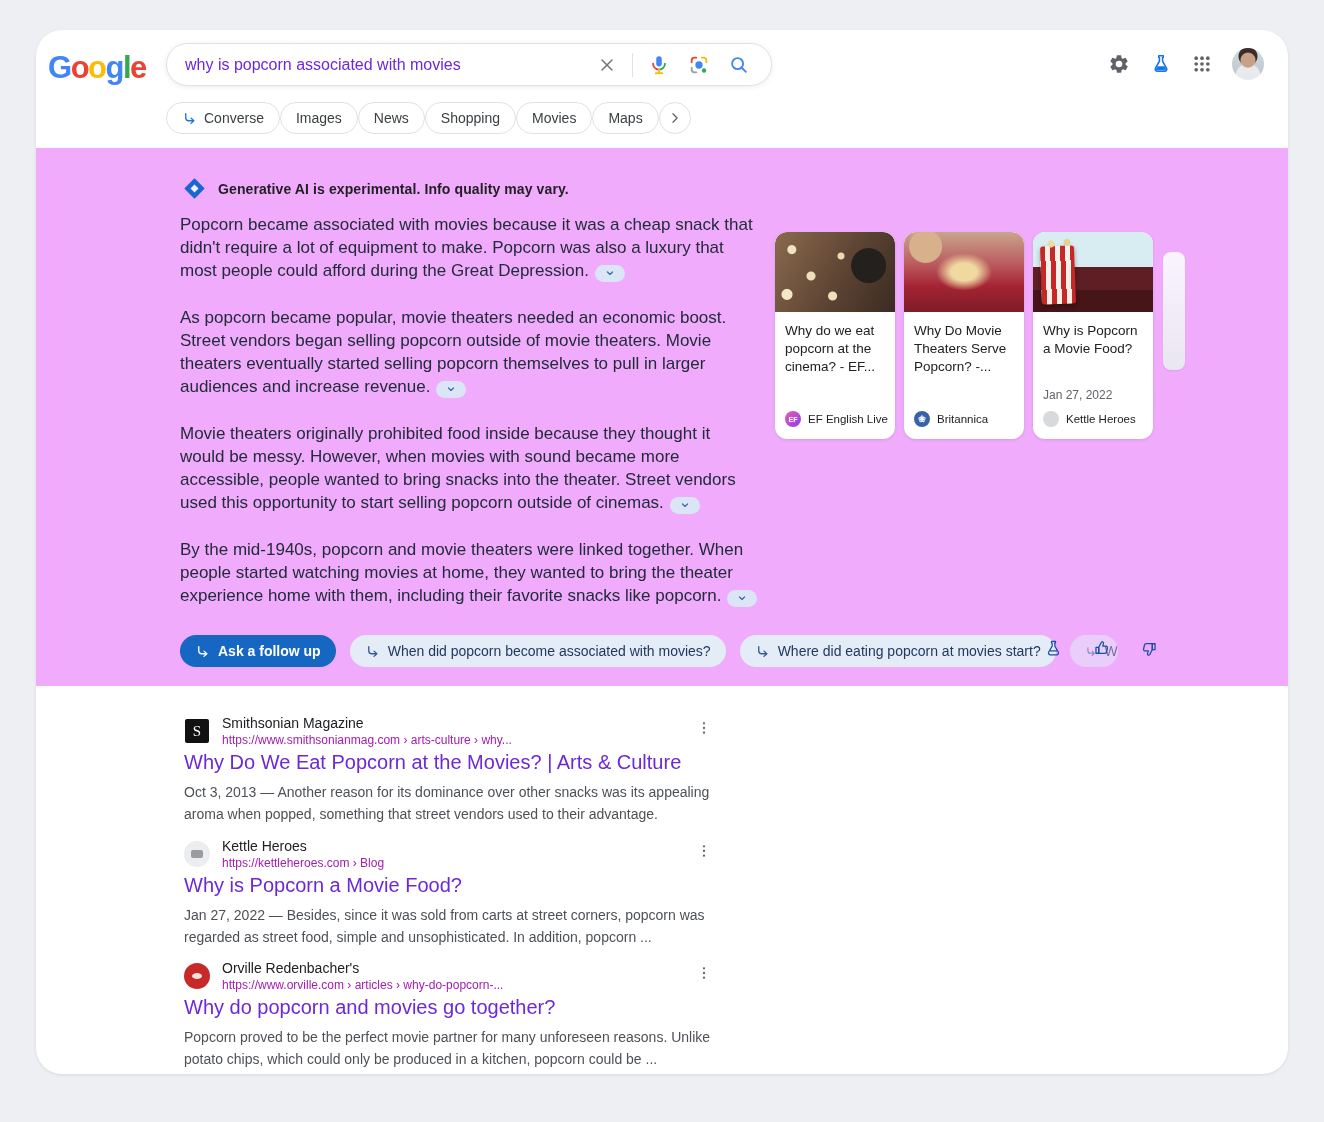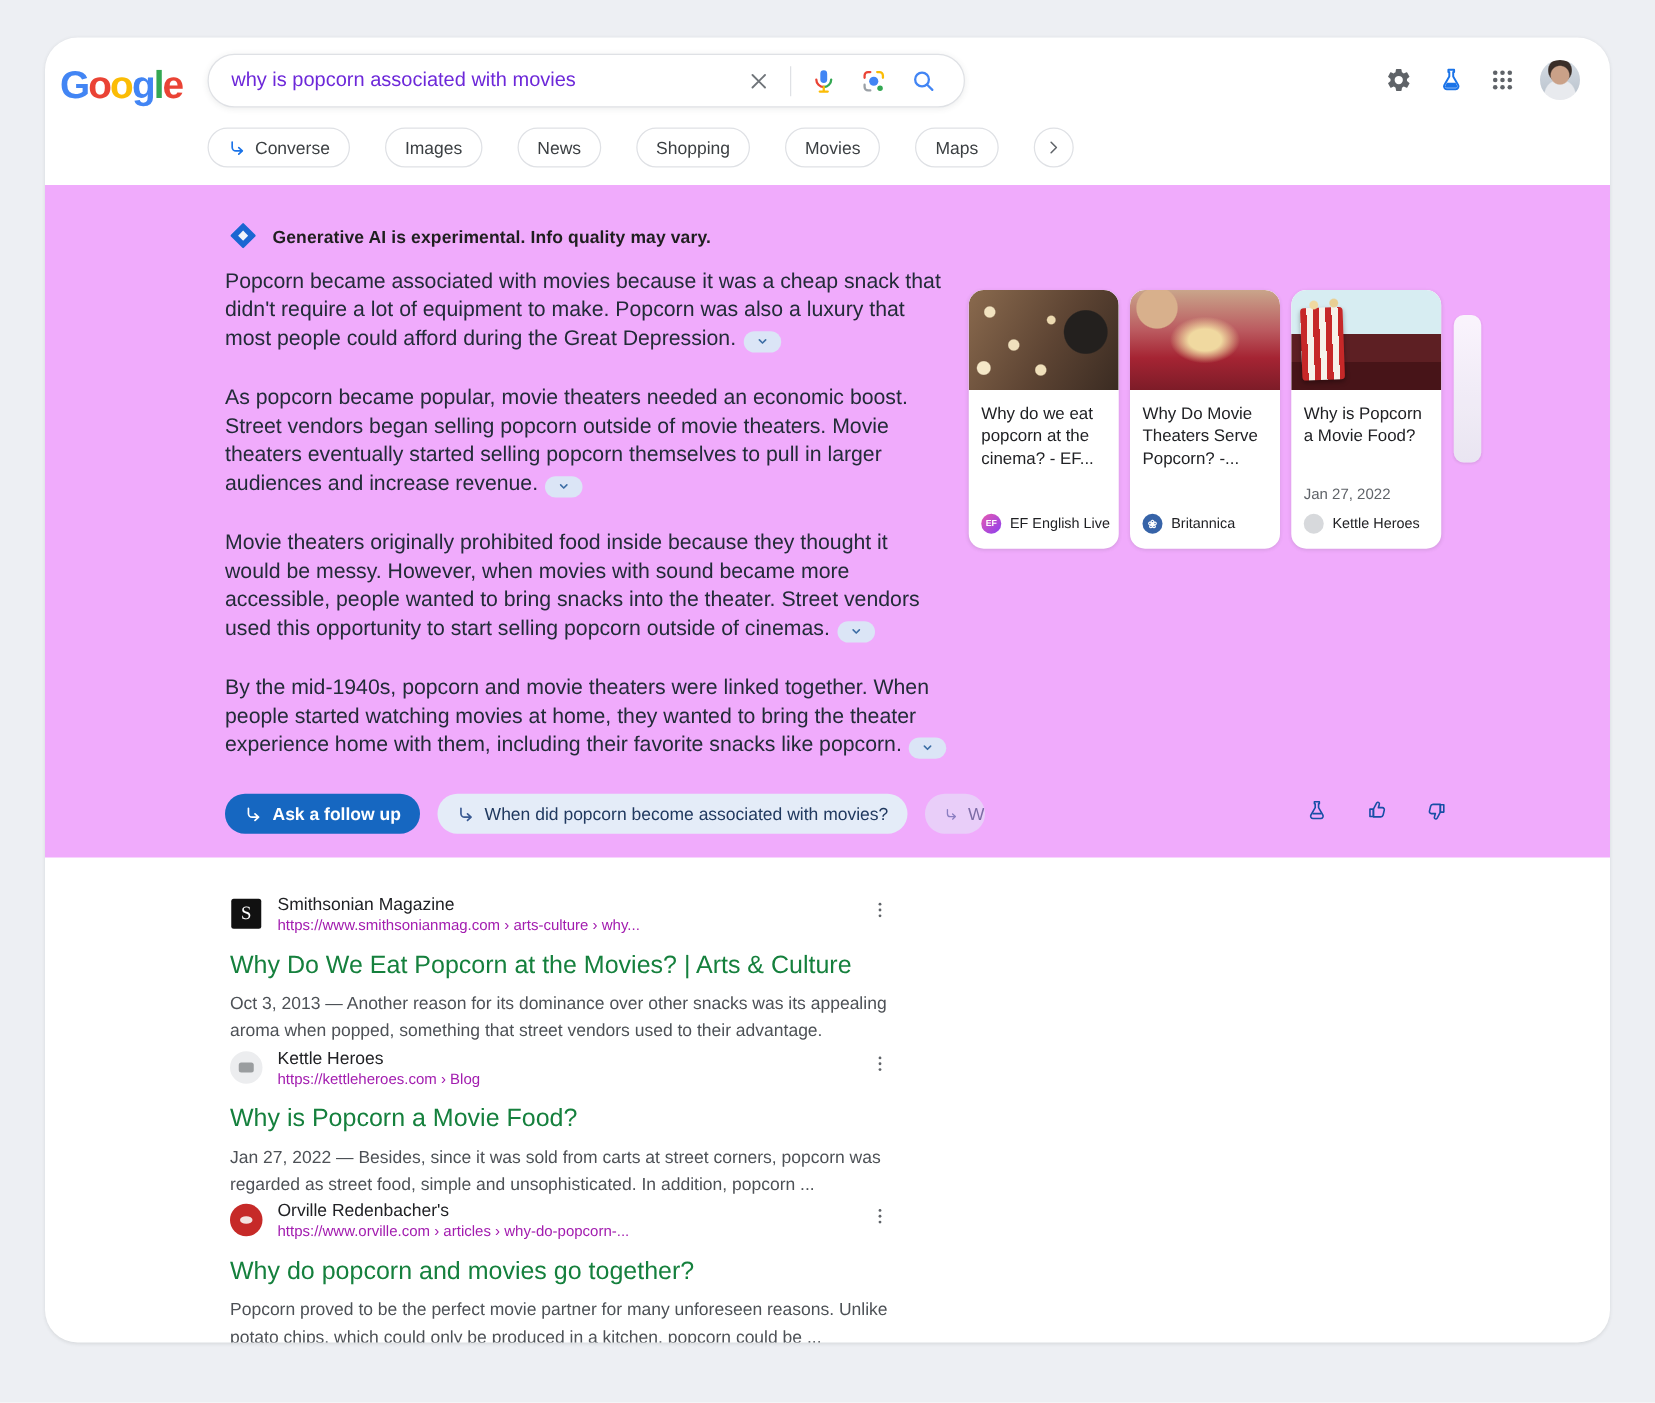--- a/index.html
+++ b/index.html
@@ -17,21 +17,21 @@
   .searchbox input { flex:1; border:none; outline:none; font-size:16px; color:#6d28d9; font-family:inherit; background:transparent; }
   .sb-btn { background:none; border:none; cursor:pointer; display:flex; align-items:center; justify-content:center; padding:0 9px; }
   .sb-sep { width:1px; height:24px; background:#dfe1e5; margin:0 6px; }
   .hdr-right { position:absolute; left:1072px; top:18px; display:flex; align-items:center; gap:20px; }
   .hdr-ic { background:none; border:none; cursor:pointer; display:flex; align-items:center; }
   .avatar { width:32px; height:32px; border-radius:50%; cursor:pointer; border:none;
             background: radial-gradient(circle at 50% 38%, #caa188 0 7px, transparent 8px),
                         radial-gradient(circle at 50% 26%, #3a2e28 0 9px, transparent 10px),
                         radial-gradient(circle at 50% 88%, #e8eaee 0 12px, transparent 13px),
                         linear-gradient(#d4dbe3, #b9c2cc); }
-  .tabs { position:absolute; left:130px; top:72px; display:flex; gap:28px; align-items:center; }
+  .tabs { position:absolute; left:130px; top:72px; display:flex; gap:0; align-items:center; }
   .tab { height:32px; border:1px solid #dfe1e5; border-radius:16px; background:#fff; display:flex;
          align-items:center; gap:7px; padding:0 15px; font-size:14px; color:#3c4043; cursor:pointer; white-space:nowrap; }
   .tab-more { width:32px; padding:0; justify-content:center; }
 
   
   .ai { position:absolute; left:0; top:118px; width:1252px; height:538px; background:#f0abfc; }
   .ai-disclaimer { position:absolute; left:148px; top:30px; display:flex; align-items:center; gap:13px; }
   .ai-disclaimer span { font-size:14px; font-weight:700; color:#1f1f1f; letter-spacing:.1px; }
   .ai-paras { position:absolute; left:144px; top:65px; width:578px; }
   .ai-paras p { font-size:17px; line-height:23px; color:#222b38; margin-bottom:24px; }
@@ -89,21 +89,21 @@
   .favicon { width:26px; height:26px; flex:none; display:flex; align-items:center; justify-content:center; }
   .fav-smith { width:24px; height:24px; background:#111; color:#fff; font-family:"Liberation Serif", serif;
                font-size:15px; display:flex; align-items:center; justify-content:center; border-radius:2px; }
   .fav-kh { width:26px; height:26px; border-radius:50%; background:#ecedef; display:flex; align-items:center; justify-content:center; }
   .fav-kh i { width:12px; height:8px; background:#9a9d9f; border-radius:2px; display:block; }
   .fav-orv { width:26px; height:26px; border-radius:50%; background:#c62a28;
              display:flex; align-items:center; justify-content:center; }
   .fav-orv i { width:10px; height:6px; background:#f3e3e0; border-radius:50%; display:block; }
   .res-site { font-size:14px; color:#202124; line-height:18px; }
   .res-url { font-size:12px; color:#a21caf; line-height:16px; }
-  .res-title { display:inline-block; margin-top:12px; font-size:20px; color:#15803d; line-height:24px; text-decoration:none; cursor:pointer; }
+  .res-title { display:inline-block; margin-top:2px; font-size:20px; color:#6d28d9; line-height:24px; text-decoration:none; cursor:pointer; }
   .res-snippet { margin-top:7px; font-size:14px; line-height:22px; color:#4d5156; width:530px; }
   .res-dots { position:absolute; left:512px; top:6px; background:none; border:none; cursor:pointer; color:#5f6368; }
 </style>
 </head>
 <body>
 
 <div class="canvas">
   <div class="card">
 
     <div class="logo">
@@ -270,20 +270,26 @@
               <path d="M5 3.5v5.5a4 4 0 0 0 4 4h6.5M12 9.5l3.8 3.5-3.8 3.5" stroke="#fff" stroke-width="1.8" stroke-linecap="round" stroke-linejoin="round"></path>
             </svg>
           <span>Ask a follow up</span>
         </button>
         <button class="chip-sug">
           <svg width="15" height="15" viewBox="0 0 20 20" fill="none">
               <path d="M5 3.5v5.5a4 4 0 0 0 4 4h6.5M12 9.5l3.8 3.5-3.8 3.5" stroke="#3a5a92" stroke-width="1.8" stroke-linecap="round" stroke-linejoin="round"></path>
             </svg>
           <span>When did popcorn become associated with movies?</span>
         </button>
+        <button class="chip-sug">
+          <svg width="15" height="15" viewBox="0 0 20 20" fill="none">
+              <path d="M5 3.5v5.5a4 4 0 0 0 4 4h6.5M12 9.5l3.8 3.5-3.8 3.5" stroke="#3a5a92" stroke-width="1.8" stroke-linecap="round" stroke-linejoin="round"></path>
+            </svg>
+          <span>Where did eating popcorn at movies start?</span>
+        </button>
         <button class="chip-sug chip-cut">
           <svg width="15" height="15" viewBox="0 0 20 20" fill="none">
               <path d="M5 3.5v5.5a4 4 0 0 0 4 4h6.5M12 9.5l3.8 3.5-3.8 3.5" stroke="#3a5a92" stroke-width="1.8" stroke-linecap="round" stroke-linejoin="round"></path>
             </svg>
           <span>W</span>
         </button>
       </div>
 
       <div class="feedback">
         <button class="fb-btn">

